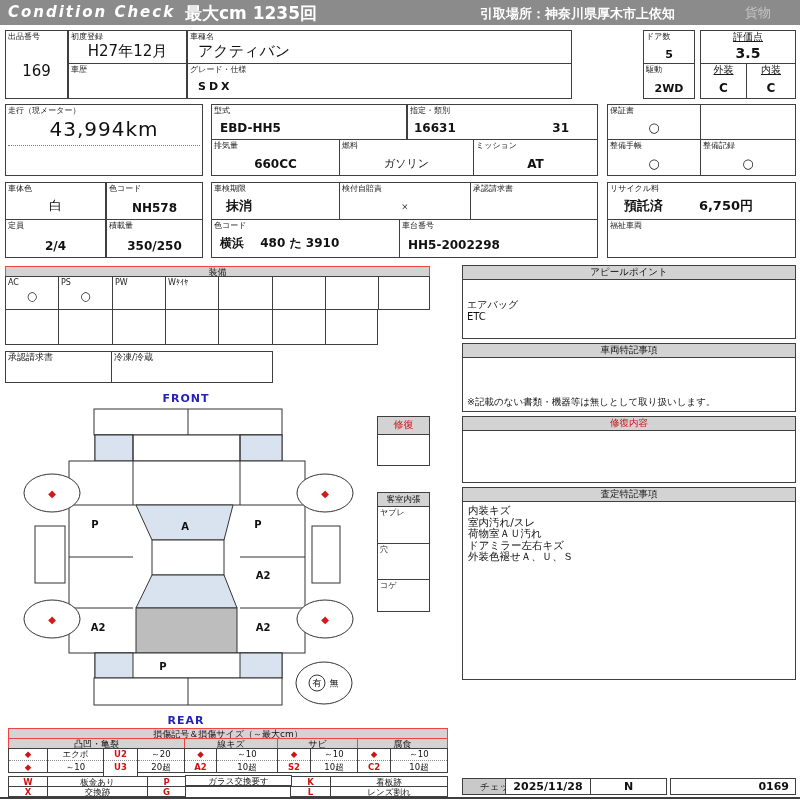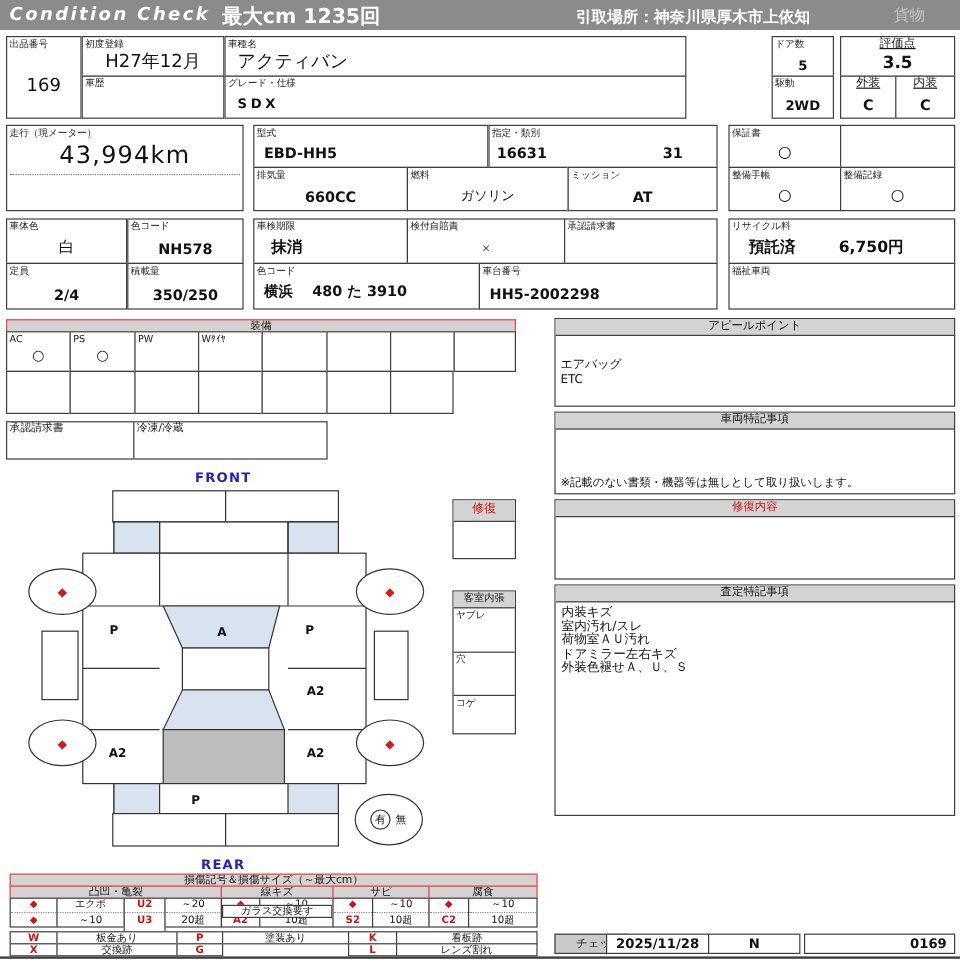--- a/index.html
+++ b/index.html
@@ -378,18 +378,18 @@
   <div class="legcell gbg red" style="left:8px;top:776px;width:40px;height:11px;line-height:10px;font-weight:bold;">W</div>
   <div class="legcell" style="left:47px;top:776px;width:101px;height:11px;line-height:10px;">板金あり</div>
   <div class="legcell gbg red" style="left:147px;top:776px;width:39px;height:11px;line-height:10px;font-weight:bold;">P</div>
   <div class="legcell" style="left:185px;top:776px;width:106px;height:11px;line-height:10px;">塗装あり</div>
   <div class="legcell gbg red" style="left:290px;top:776px;width:41px;height:11px;line-height:10px;font-weight:bold;">K</div>
   <div class="legcell" style="left:330px;top:776px;width:118px;height:11px;line-height:10px;">看板跡</div>
 
   <div class="legcell gbg red" style="left:8px;top:786px;width:40px;height:11px;line-height:10px;font-weight:bold;">X</div>
   <div class="legcell" style="left:47px;top:786px;width:101px;height:11px;line-height:10px;">交換跡</div>
   <div class="legcell gbg red" style="left:147px;top:786px;width:39px;height:11px;line-height:10px;font-weight:bold;">G</div>
-  <div class="legcell" style="left:185px;top:754px;width:92px;height:11px;line-height:10px;">ガラス交換要す</div>
+  <div class="legcell" style="left:185px;top:775px;width:107px;height:11px;line-height:10px;">ガラス交換要す</div>
   <div class="legcell gbg red" style="left:290px;top:786px;width:41px;height:11px;line-height:10px;font-weight:bold;">L</div>
   <div class="legcell" style="left:330px;top:786px;width:118px;height:11px;line-height:10px;">レンズ割れ</div>
 
   <div class="abs" style="left:0;top:797px;width:800px;height:2px;background:#3f3f3f;"></div>
 </div>
 
 </body></html>

